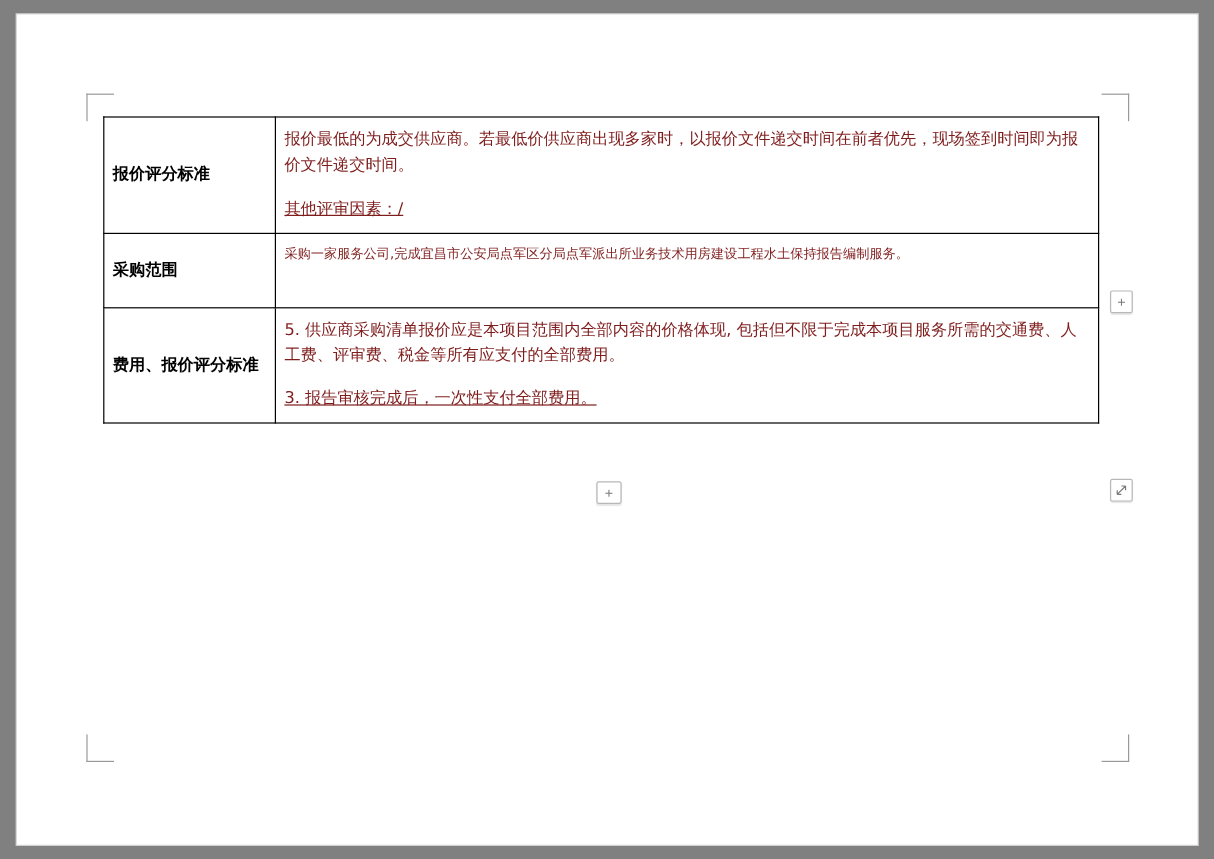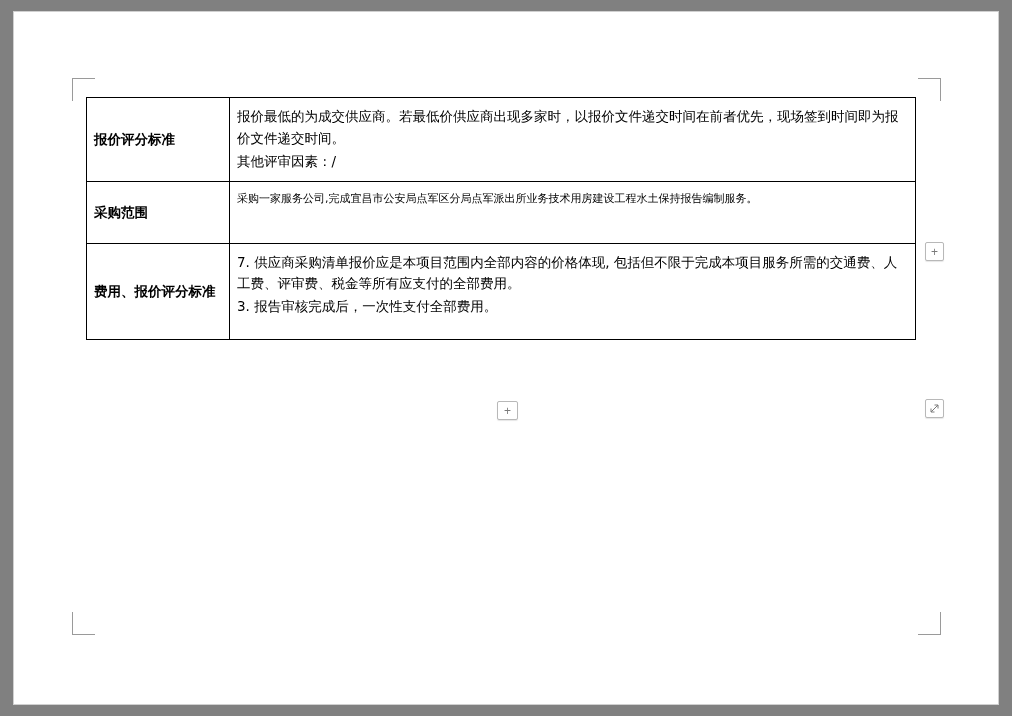--- a/index.html
+++ b/index.html
@@ -52,24 +52,24 @@
     font-weight: bold;
     font-size: 13.5px;
     line-height: 1.55;
     font-family: "DejaVu Sans", "Liberation Sans", sans-serif;
   }
   .label-cell.mid { vertical-align: middle; }
   .content-cell {
     font-size: 13.5px;
     line-height: 1.62;
     font-family: "DejaVu Sans", "Liberation Sans", sans-serif;
-    color: #000000;
+    color: #7f1d1d;
   }
   .content-cell p { margin: 0; }
-  .content-cell p + p { margin-top: 1px; }
+  .content-cell p + p { margin-top: 14px; text-decoration: underline; }
   .row-tall-1 { height: 72px; }
   .row-tall-2 { height: 62px; margin-left: 40px; }
   .row-tall-3 { height: 96px; }
 
   .cell-middle { vertical-align: middle; }
   .scope-text { font-size: 11px; line-height: 1.6; }
 
   
   .handle {
     position: absolute;
@@ -127,21 +127,21 @@
       </tr>
       <tr class="row-tall-2">
         <td class="label-cell mid">采购范围</td>
         <td class="content-cell cell-middle">
           <p class="scope-text">采购一家服务公司,完成宜昌市公安局点军区分局点军派出所业务技术用房建设工程水土保持报告编制服务。</p>
         </td>
       </tr>
       <tr class="row-tall-3">
         <td class="label-cell mid">费用、报价评分标准</td>
         <td class="content-cell">
-          <p>7. 供应商采购清单报价应是本项目范围内全部内容的价格体现, 包括但不限于完成本项目服务所需的交通费、人工费、评审费、税金等所有应支付的全部费用。</p>
+          <p>5. 供应商采购清单报价应是本项目范围内全部内容的价格体现, 包括但不限于完成本项目服务所需的交通费、人工费、评审费、税金等所有应支付的全部费用。</p>
           <p>3. 报告审核完成后，一次性支付全部费用。</p>
         </td>
       </tr>
     </tbody>
   </table>
 
   <div class="handle handle-right">+</div>
   <div class="handle handle-bottom">+</div>
   <div class="handle handle-resize">
     <svg width="9" height="9" viewBox="0 0 9 9" aria-hidden="true">

